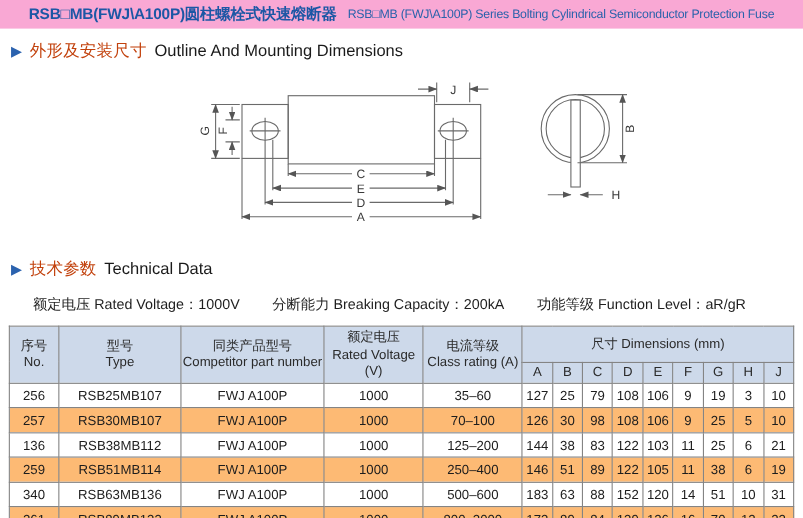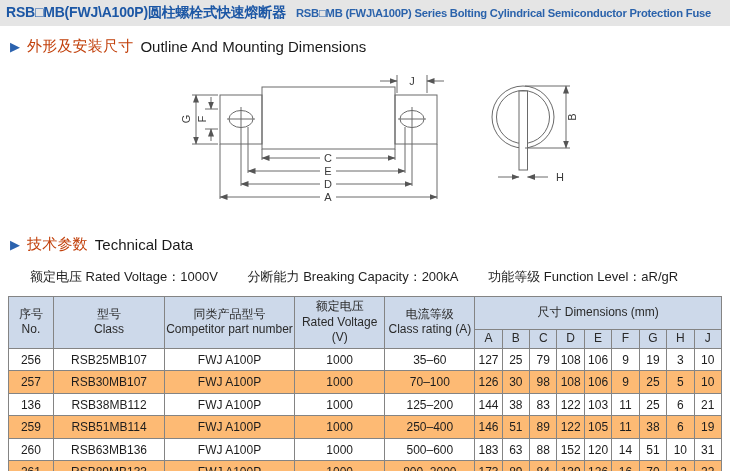--- a/index.html
+++ b/index.html
@@ -1,22 +1,22 @@
 <!DOCTYPE html>
 <html><head>
 <meta charset="utf-8">
 <style>
   * { margin:0; padding:0; box-sizing:border-box; }
   html,body { width:730px; height:471px; background:#fff; overflow:hidden;
     font-family:"Liberation Sans","DejaVu Sans",sans-serif; }
 
-  .title-bar { height:26px; background:#e5e5e5; display:flex; align-items:center;
-    padding:0 6px; white-space:nowrap; overflow:hidden; }
+  .title-bar { height:26px; background:#f9a8d4; display:flex; align-items:center;
+    padding:0 6px; white-space:nowrap; overflow:hidden;justify-content:center; }
   .title-cn { color:#1c57a5; font-weight:bold; font-size:14px; letter-spacing:-0.2px; }
-  .title-en { color:#2a62ab; font-weight:bold; font-size:11.2px; margin-left:10px; letter-spacing:-0.2px; }
+  .title-en { color:#2a62ab; font-weight:normal; font-size:11.2px; margin-left:10px; letter-spacing:-0.2px; }
 
   .section-head { display:flex; align-items:center; margin:10px 0 0 10px; height:21px; }
   .section-head .tri { color:#2b62ae; font-size:13px; margin-right:7px; }
   .section-head .txt { color:#c2410c; font-size:15px; font-weight:500; letter-spacing:0.2px; }
   .section-head .txt-en { color:#1a1a1a; font-size:15px; margin-left:7px; }
 
   .drawing-wrap { width:730px; height:167px; }
   svg text { font-family:"Liberation Sans",sans-serif; font-size:11px; fill:#3a3a3a; }
 
   .spec-line { margin:13px 0 0 30px; font-size:13px; color:#1f1f1f; height:18px; }
@@ -157,21 +157,21 @@
       <col class="c-dim">
       <col class="c-dim">
     <col class="c-dim">
       <col class="c-dim">
       <col class="c-dim">
       <col class="c-dim">
   </colgroup>
   <thead>
     <tr>
       <th rowspan="2"><span>序号</span><br><span>No.</span></th>
-      <th rowspan="2"><span>型号</span><br><span>Class</span></th>
+      <th rowspan="2"><span>型号</span><br><span>Type</span></th>
       <th rowspan="2"><span>同类产品型号</span><br><span>Competitor part number</span></th>
       <th rowspan="2"><span>额定电压</span><br><span>Rated Voltage (V)</span></th>
       <th rowspan="2"><span>电流等级</span><br><span>Class rating (A)</span></th>
       <th colspan="9">尺寸  Dimensions (mm)</th>
     </tr>
     <tr class="hsub">
       <th>A</th>
       <th>B</th>
       <th>C</th>
       <th>D</th>
@@ -241,21 +241,21 @@
         <td>51</td>
         <td>89</td>
         <td>122</td>
         <td>105</td>
         <td>11</td>
         <td>38</td>
         <td>6</td>
         <td>19</td>
       </tr>
       <tr>
-        <td>260</td>
+        <td>340</td>
         <td>RSB63MB136</td>
         <td>FWJ A100P</td>
         <td>1000</td>
         <td>500–600</td>
         <td>183</td>
         <td>63</td>
         <td>88</td>
         <td>152</td>
         <td>120</td>
         <td>14</td>

